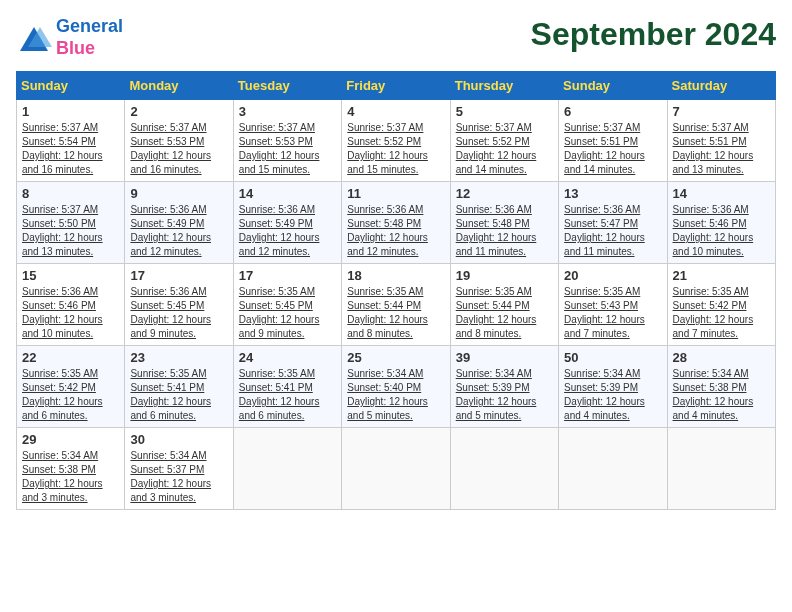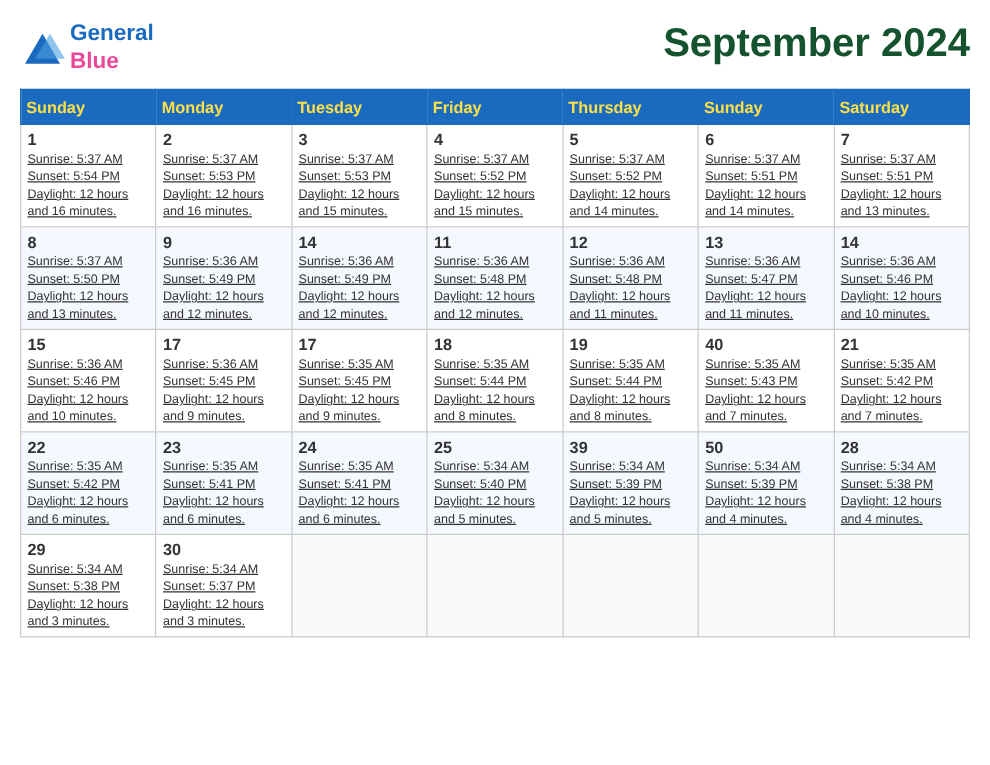--- a/index.html
+++ b/index.html
@@ -198,21 +198,21 @@
         </td>
         <td>
           <span class="day-num">18</span>
           <div class="day-info">Sunrise: 5:35 AM<br>Sunset: 5:44 PM<br>Daylight: 12 hours<br>and 8 minutes.</div>
         </td>
         <td>
           <span class="day-num">19</span>
           <div class="day-info">Sunrise: 5:35 AM<br>Sunset: 5:44 PM<br>Daylight: 12 hours<br>and 8 minutes.</div>
         </td>
         <td>
-          <span class="day-num">40</span>
+          <span class="day-num">20</span>
           <div class="day-info">Sunrise: 5:35 AM<br>Sunset: 5:43 PM<br>Daylight: 12 hours<br>and 7 minutes.</div>
         </td>
         <td>
           <span class="day-num">21</span>
           <div class="day-info">Sunrise: 5:35 AM<br>Sunset: 5:42 PM<br>Daylight: 12 hours<br>and 7 minutes.</div>
         </td>
       </tr>
       <tr>
         <td>
           <span class="day-num">22</span>

